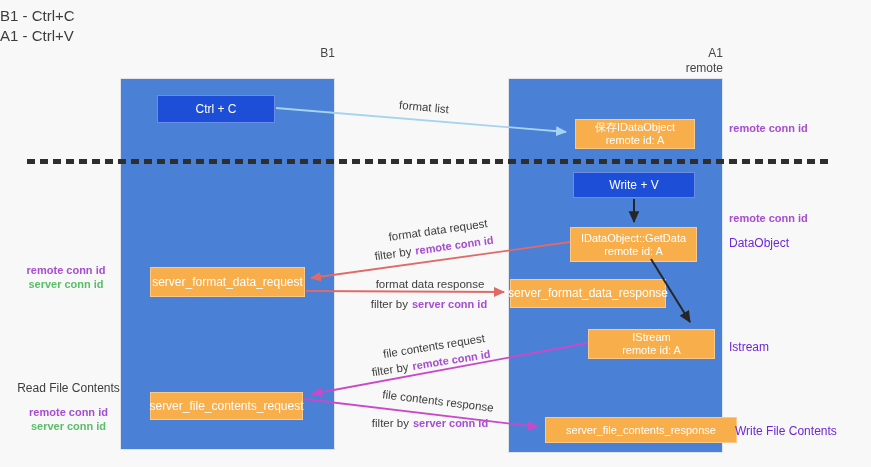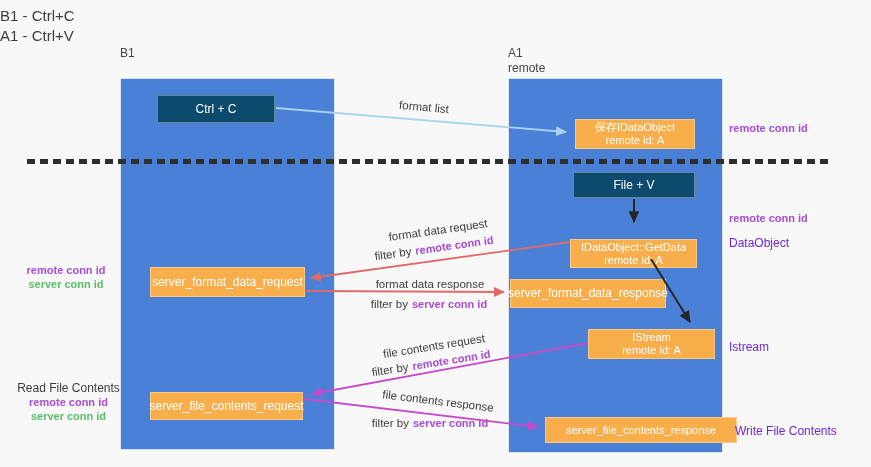--- a/index.html
+++ b/index.html
@@ -1,32 +1,32 @@
 <!DOCTYPE html>
 <html><head>
 <meta charset="utf-8">
 <style>
   html,body{margin:0;padding:0;background:#f8f8f8;font-family:"Liberation Sans",sans-serif;}
   #canvas{position:relative;width:871px;height:467px;background:#f8f8f8;overflow:hidden;}
   .title{position:absolute;left:0;top:6px;width:100%;font-size:15px;line-height:20px;color:#3c3c3c;}
   .lane{position:absolute;background:#4a80d6;border:1px solid #dfe3ea;box-sizing:border-box;}
-  .lane-header{position:absolute;text-align:left;font-size:12px;line-height:15px;color:#454545;}
+  .lane-header{position:absolute;text-align:right;font-size:12px;line-height:15px;color:#454545;}
   .box{position:absolute;display:flex;flex-direction:column;align-items:center;justify-content:center;
        color:#fff;text-align:center;font-size:12px;line-height:13px;box-sizing:border-box;
        border:1px solid rgba(255,255,255,0.35);white-space:nowrap;}
   .orange{background:#f9ae4c;}
-  .greenbox{background:#0c4a6e;font-size:12px;}
+  .greenbox{background:#1d4ed8;font-size:12px;}
   .dashline{position:absolute;left:27px;top:159px;width:806px;height:5px;
        background:repeating-linear-gradient(90deg,#2e2e2e 0 8px,transparent 8px 13px);}
   .lbl{position:absolute;transform:translate(-50%,-50%) rotate(var(--r,0deg));
        font-size:11.5px;color:#3d3d3d;white-space:nowrap;}
   .fb{margin-right:4px;}
   .purple{color:#a64dd2;font-weight:700;font-size:11px;}
   .green{color:#5abd68;font-weight:700;font-size:11px;}
-  .dark{color:#3d3d3d;font-weight:400;font-size:12px;margin-bottom:0;}
+  .dark{color:#3d3d3d;font-weight:400;font-size:12px;margin-bottom:10px;}
   .side{position:absolute;white-space:nowrap;font-size:11px;}
   .side-group{position:absolute;text-align:center;line-height:14px;white-space:nowrap;}
   .sidedark{color:#6d28d9;font-size:12px;font-weight:400;}
   svg.arrows{position:absolute;left:0;top:0;pointer-events:none;}
 </style>
 </head>
 <body>
 
 <div id="canvas">
 
@@ -51,24 +51,24 @@
   <div class="box greenbox" style="left:157px;top:95px;width:118px;height:28px">
     <div>Ctrl + C</div>
   </div>
 
   <div class="box orange" style="left:575px;top:119px;width:120px;height:30px;font-size:11px">
     <div>保存IDataObject</div>
     <div>remote id: A</div>
   </div>
 
   <div class="box greenbox" style="left:573px;top:172px;width:122px;height:26px">
-    <div>File + V</div>
+    <div>Write + V</div>
   </div>
 
-  <div class="box orange" style="left:570px;top:239px;width:127px;height:29px;font-size:11px">
+  <div class="box orange" style="left:570px;top:227px;width:127px;height:35px;font-size:11px">
     <div>IDataObject::GetData</div>
     <div>remote id: A</div>
   </div>
 
   <div class="box orange" style="left:150px;top:267px;width:155px;height:30px">
     <div>server_format_data_request</div>
   </div>
 
   <div class="box orange" style="left:510px;top:279px;width:156px;height:29px">
     <div>server_format_data_response</div>

